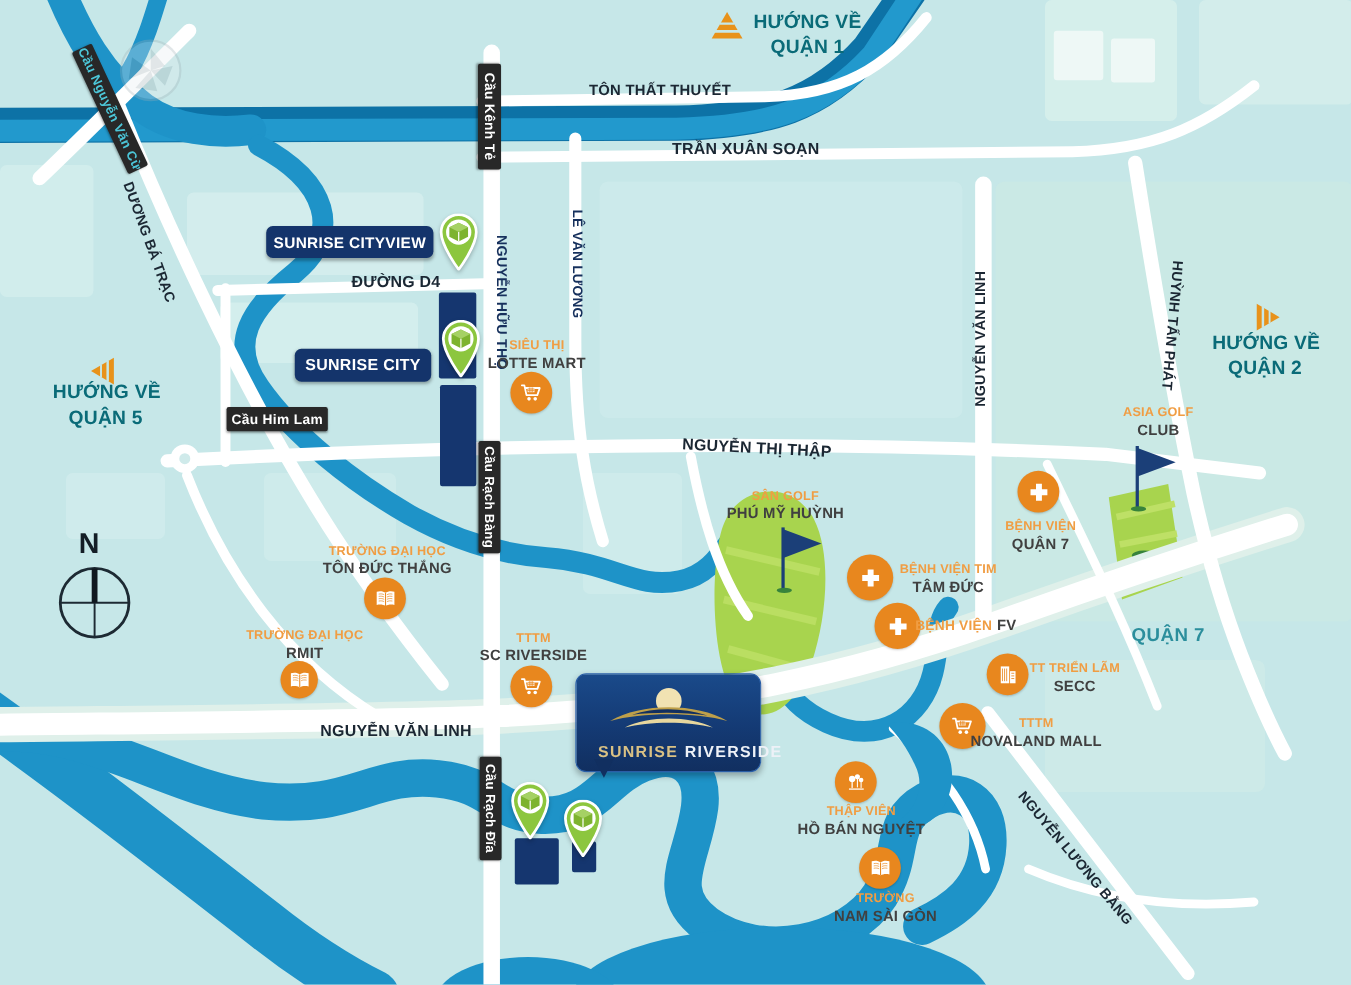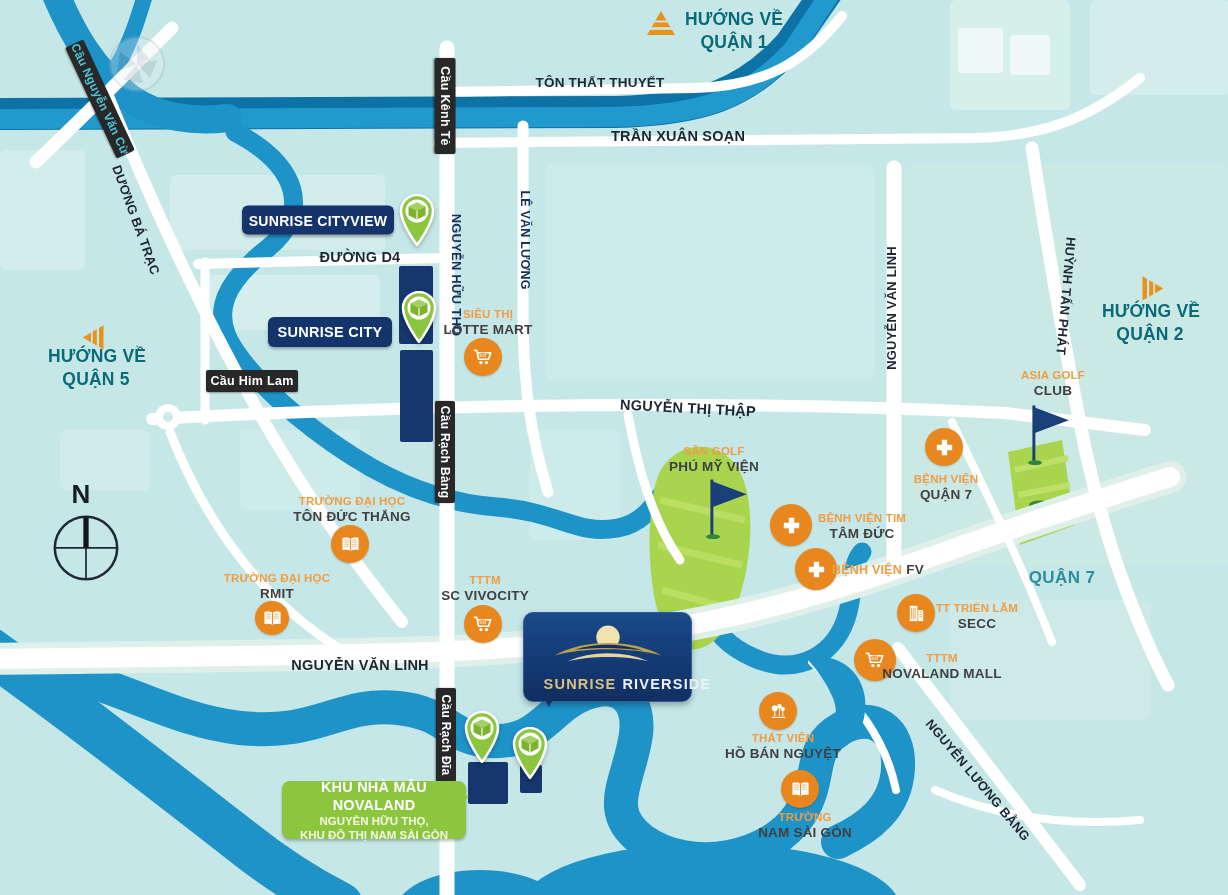--- a/index.html
+++ b/index.html
@@ -283,21 +283,21 @@
   <div class="poi-circle" style="left:272px;top:618px;width:34px;height:34px;">
     <svg viewBox="0 0 24 24">
         <path d="M12 6.2 C10 4.6 6.4 4.3 3.6 5.2 V17.8 C6.4 17 10 17.3 12 18.8 C14 17.3 17.6 17 20.4 17.8 V5.2 C17.6 4.3 14 4.6 12 6.2 Z" fill="#fff"></path>
         <path d="M12 6.4 V18.6" stroke="#e8871e" stroke-width="1"></path>
         <path d="M5.5 7.4 C7.5 7 9.5 7.2 10.7 8 M5.5 9.6 C7.5 9.2 9.5 9.4 10.7 10.2 M5.5 11.8 C7.5 11.4 9.5 11.6 10.7 12.4 M13.3 8 C14.5 7.2 16.5 7 18.5 7.4 M13.3 10.2 C14.5 9.4 16.5 9.2 18.5 9.6 M13.3 12.4 C14.5 11.6 16.5 11.4 18.5 11.8" stroke="#e8871e" stroke-width=".65" fill="none"></path>
       </svg>
   </div>
 
   <div class="poi-label" style="left:485px;top:589px;">
     <div class="poi-sub">TTTM</div>
-    <div class="poi-main">SC VIVOCITY</div>
+    <div class="poi-main">SC RIVERSIDE</div>
   </div>
   <div class="poi-circle" style="left:483px;top:624px;">
     <svg viewBox="0 0 24 24">
         <path d="M2.5 4.5h2.4l2 9.3h10.3l2.3-6.8H6" fill="none" stroke="#fff" stroke-width="1.7" stroke-linejoin="round" stroke-linecap="round"></path>
         <rect x="8" y="6.5" width="6.5" height="4.5" fill="#fff"></rect>
         <path d="M8 8h6.5M8 9.5h6.5M9.6 6.5v4.5M11.2 6.5v4.5M12.8 6.5v4.5" stroke="#e8871e" stroke-width=".7"></path>
         <circle cx="9.3" cy="17.3" r="1.7" fill="#fff"></circle>
         <circle cx="15.2" cy="17.3" r="1.7" fill="#fff"></circle>
       </svg>
   </div>
@@ -366,39 +366,39 @@
           <circle cx="13" cy="6.5" r="2.4"></circle>
           <circle cx="16.5" cy="9.5" r="2.2"></circle>
           <rect x="7.4" y="10" width="1.2" height="7"></rect>
           <rect x="12.5" y="8" width="1" height="8.5"></rect>
           <rect x="16" y="11" width="1" height="6"></rect>
           <rect x="5" y="17.5" width="14" height="1.2"></rect>
         </g>
       </svg>
   </div>
   <div class="poi-label" style="left:783px;top:747px;">
-    <div class="poi-sub">THẤT VIÊN</div>
+    <div class="poi-sub">THẬP VIÊN</div>
     <div class="poi-main">HỒ BÁN NGUYỆT</div>
   </div>
 
   <div class="poi-circle" style="left:800px;top:789px;">
     <svg viewBox="0 0 24 24">
         <path d="M12 6.2 C10 4.6 6.4 4.3 3.6 5.2 V17.8 C6.4 17 10 17.3 12 18.8 C14 17.3 17.6 17 20.4 17.8 V5.2 C17.6 4.3 14 4.6 12 6.2 Z" fill="#fff"></path>
         <path d="M12 6.4 V18.6" stroke="#e8871e" stroke-width="1"></path>
         <path d="M5.5 7.4 C7.5 7 9.5 7.2 10.7 8 M5.5 9.6 C7.5 9.2 9.5 9.4 10.7 10.2 M5.5 11.8 C7.5 11.4 9.5 11.6 10.7 12.4 M13.3 8 C14.5 7.2 16.5 7 18.5 7.4 M13.3 10.2 C14.5 9.4 16.5 9.2 18.5 9.6 M13.3 12.4 C14.5 11.6 16.5 11.4 18.5 11.8" stroke="#e8871e" stroke-width=".65" fill="none"></path>
       </svg>
   </div>
   <div class="poi-label" style="left:805px;top:826px;">
     <div class="poi-sub">TRƯỜNG</div>
     <div class="poi-main">NAM SÀI GÒN</div>
   </div>
 
   <div class="poi-label" style="left:714px;top:460px;">
     <div class="poi-sub">SÂN GOLF</div>
-    <div class="poi-main">PHÚ MỸ VIỆN</div>
+    <div class="poi-main">PHÚ MỸ HUỲNH</div>
   </div>
   <svg class="abs" style="left:700px;top:474px;" width="52" height="82" viewBox="0 0 60 90">
     <path d="M14 6 L54 21 L14 36 Z" fill="#1b3f78"></path>
     <rect x="12" y="4" width="3.4" height="64" fill="#1b3f78"></rect>
     <ellipse cx="15" cy="70" rx="8" ry="2.8" fill="#37833b"></ellipse>
   </svg>
 
   <div class="poi-label" style="left:1053px;top:384px;">
     <div class="poi-sub">ASIA GOLF</div>
     <div class="poi-main">CLUB</div>
@@ -412,20 +412,14 @@
   <div class="area-label" style="left:1062px;top:578px;">QUẬN 7</div>
 
   <div class="compass-n" style="left:81px;top:494px;">N</div>
   <svg class="abs" style="left:47px;top:508px;" width="78" height="78" viewBox="0 0 80 80">
     <circle cx="40" cy="41" r="32" fill="none" stroke="#1d2a33" stroke-width="2.6"></circle>
     <line x1="8" y1="41" x2="72" y2="41" stroke="#1d2a33" stroke-width="1.8"></line>
     <line x1="40" y1="41" x2="40" y2="73" stroke="#1d2a33" stroke-width="1.8"></line>
     <rect x="37.3" y="9" width="5.4" height="32" fill="#10181f"></rect>
   </svg>
 
-  <div class="nova">
-    <div class="ptr"></div>
-    <div class="l1">KHU NHÀ MẪU NOVALAND</div>
-    <div class="l2">NGUYỄN HỮU THỌ,</div>
-    <div class="l2">KHU ĐÔ THỊ NAM SÀI GÒN</div>
-  </div>
 
 </div>
 
 </body></html>

